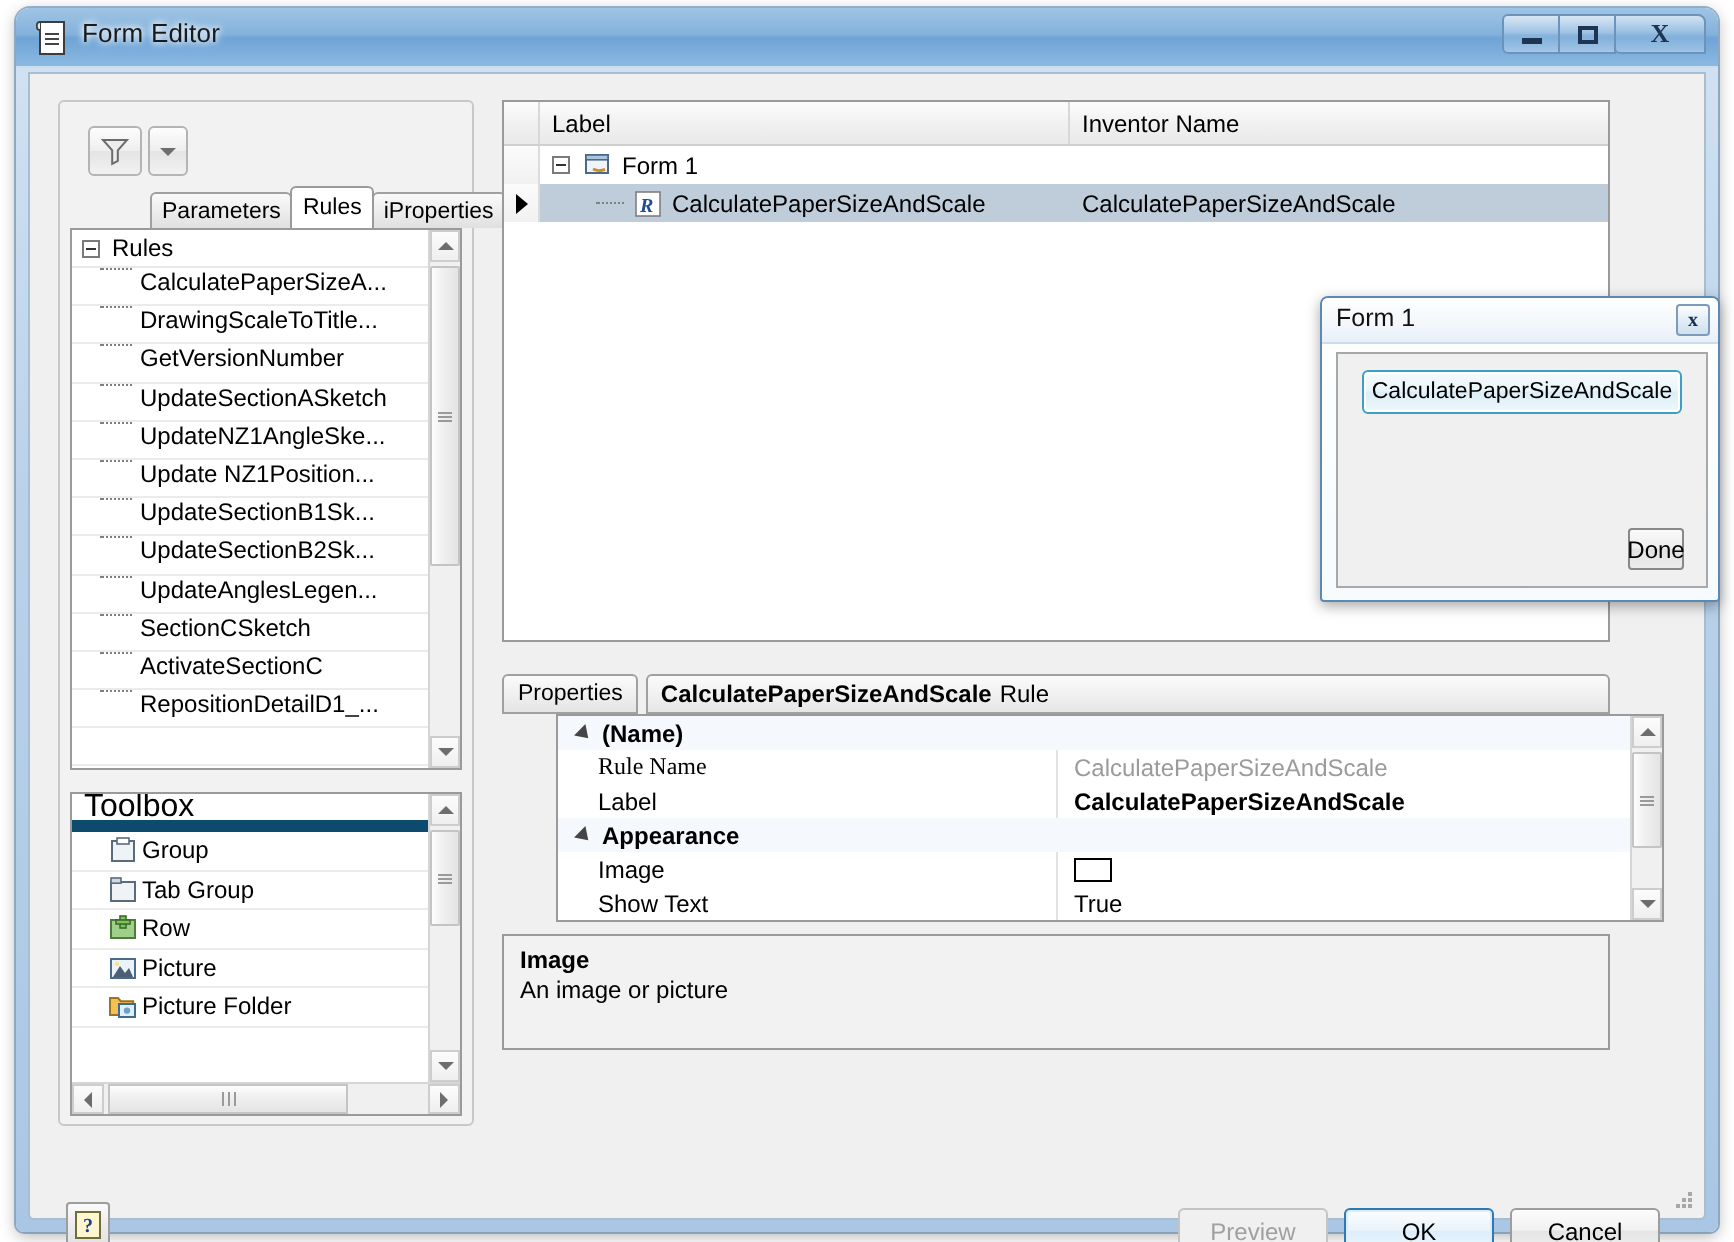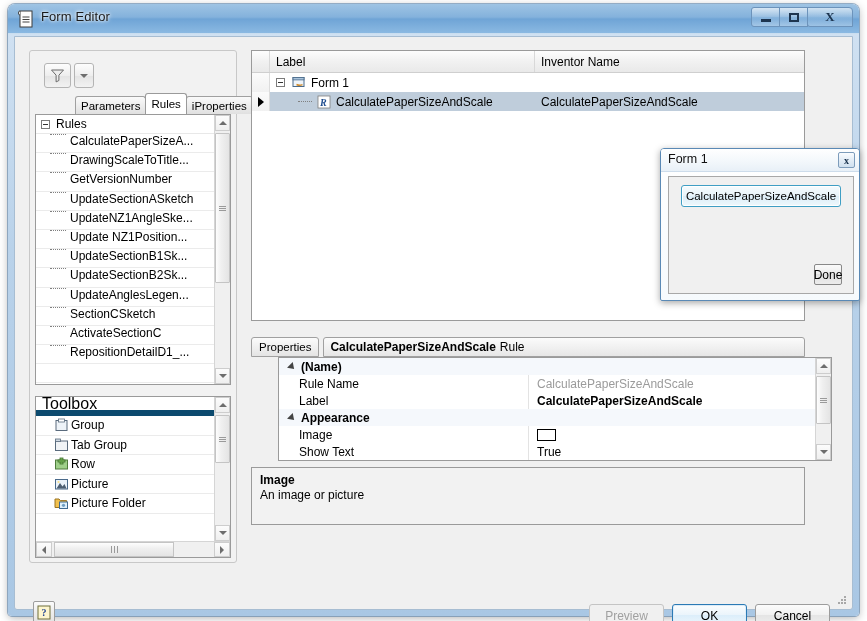--- a/index.html
+++ b/index.html
@@ -690,21 +690,21 @@
 
         <div id="props-grid">
           <div id="props-rows">
               <div class="prow cat">
                 <div class="pname cat">
                   <span class="cat-tri"></span>
                   <span>(Name)</span>
                 </div>
               </div>
               <div class="prow">
-                <div class="pname" style="padding-left: 20px;">
+                <div class="pname" style="padding-left: 20px; font-family: Liberation Serif, serif;">
                   <span>Rule Name</span>
                 </div>
                 <div class="pval dim">
                   <span>CalculatePaperSizeAndScale</span>
                 </div>
               </div>
               <div class="prow">
                 <div class="pname" style="padding-left: 20px;">
                   <span>Label</span>
                 </div>

